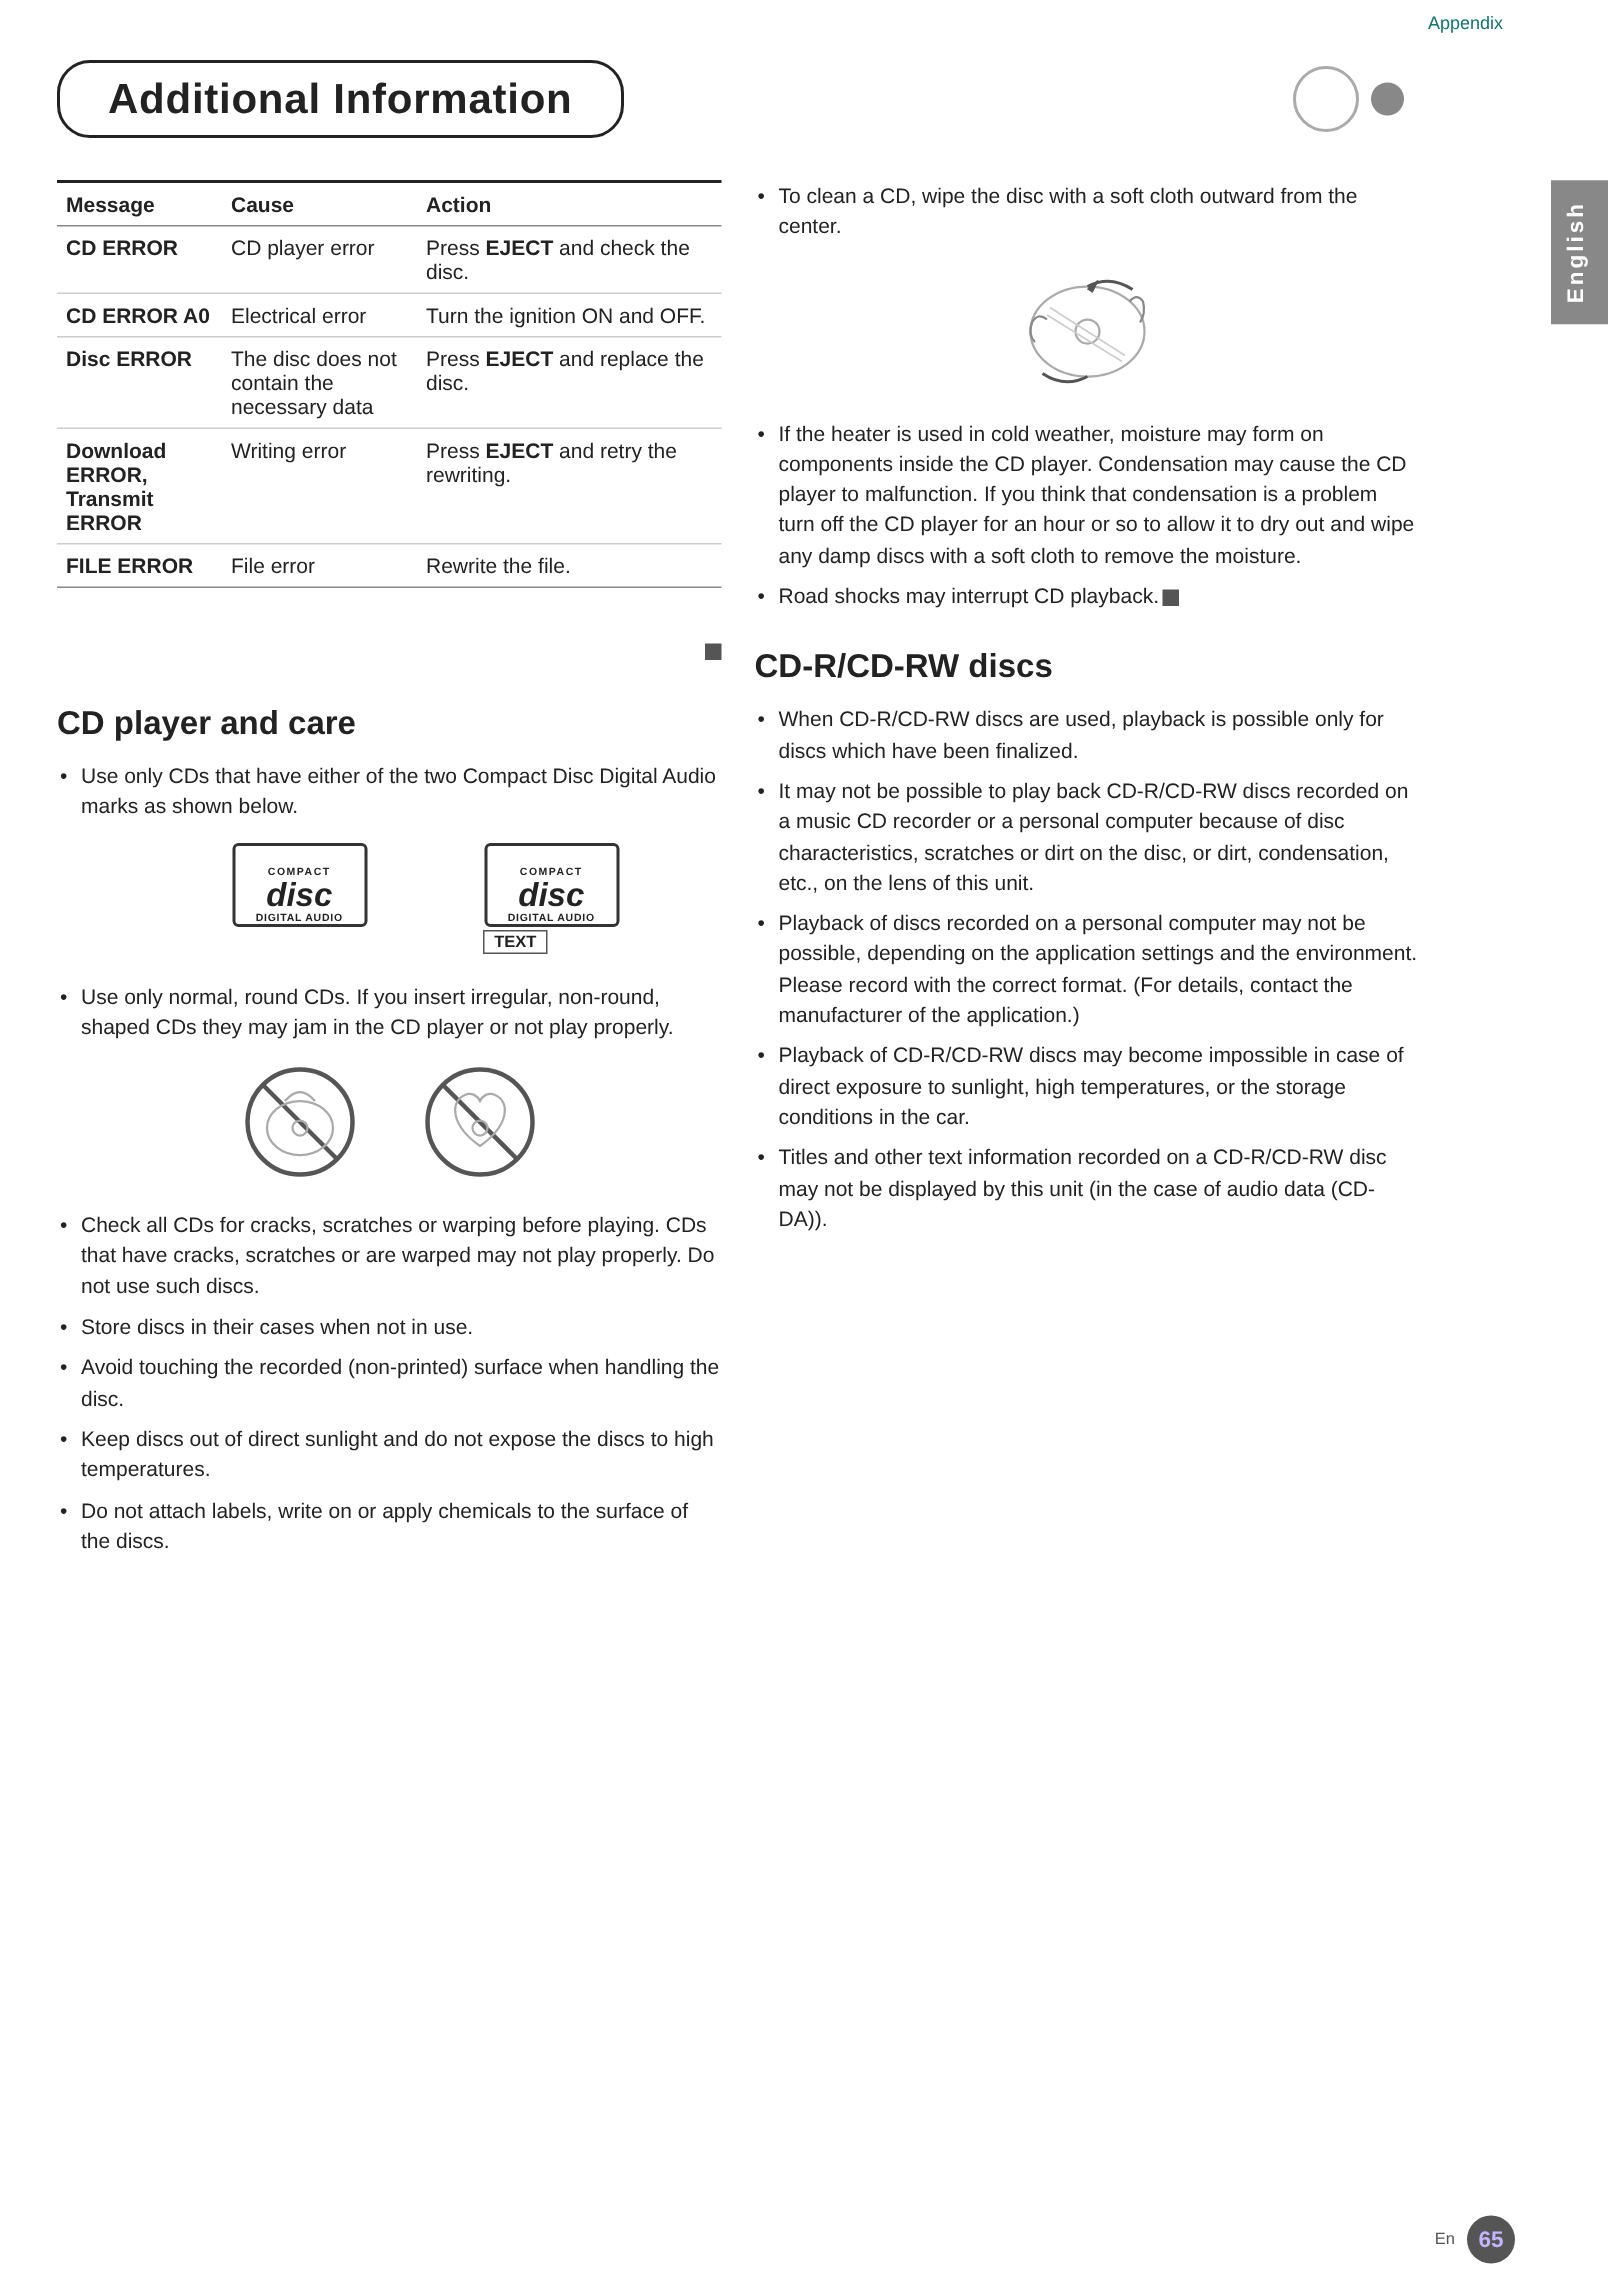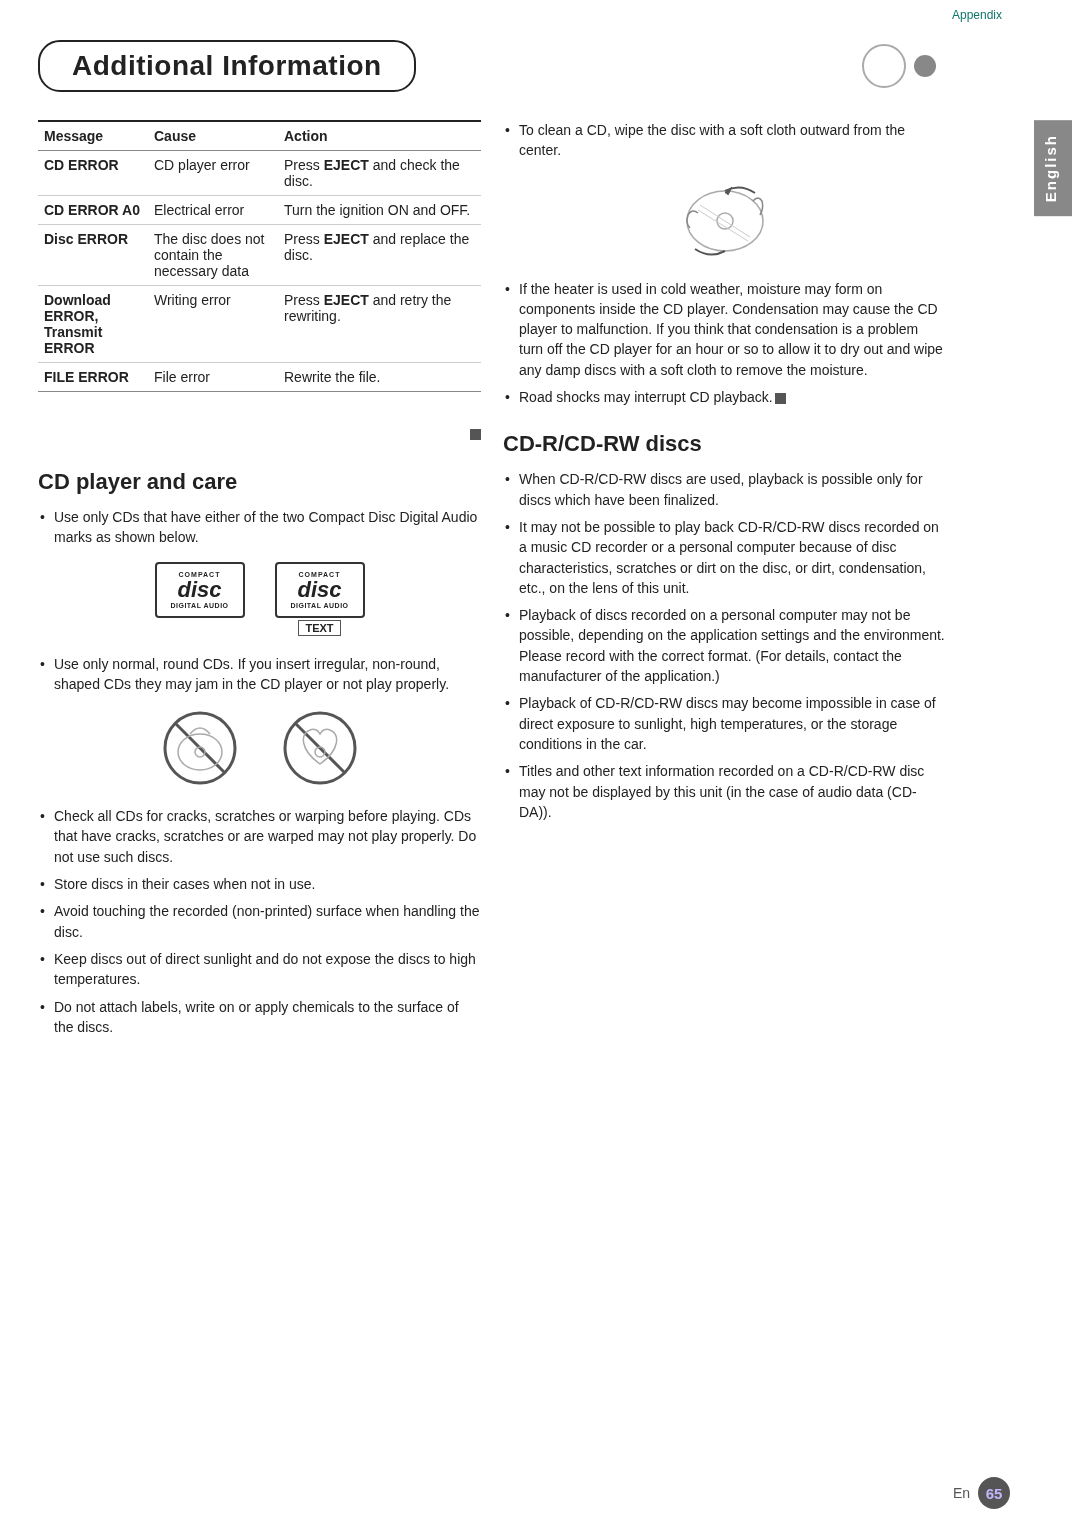--- a/index.html
+++ b/index.html
@@ -209,23 +209,24 @@
     }
 
     .cd-logo-main {
       width: 90px;
       height: 56px;
       border: 2px solid #333;
       border-radius: 4px;
       display: flex;
       flex-direction: column;
       align-items: center;
-      justify-content: center;
+      justify-content: flex-end;
       background: #fff;
       position: relative;
+      margin-left: 48px;
     }
 
     .cd-logo-top {
       font-size: 7px;
       font-weight: bold;
       letter-spacing: 1px;
       color: #222;
       margin-bottom: 1px;
     }
 
@@ -305,21 +306,21 @@
       position: absolute;
       bottom: 20px;
       right: 70px;
       display: flex;
       align-items: center;
       gap: 8px;
       font-size: 13px;
     }
 
     .page-en {
-      font-size: 14px;
+      font-size: 11px;
       color: #555;
     }
 
     .page-number-circle {
       background: #555;
       color: #c4b5fd;
       border-radius: 50%;
       width: 32px;
       height: 32px;
       display: flex;

